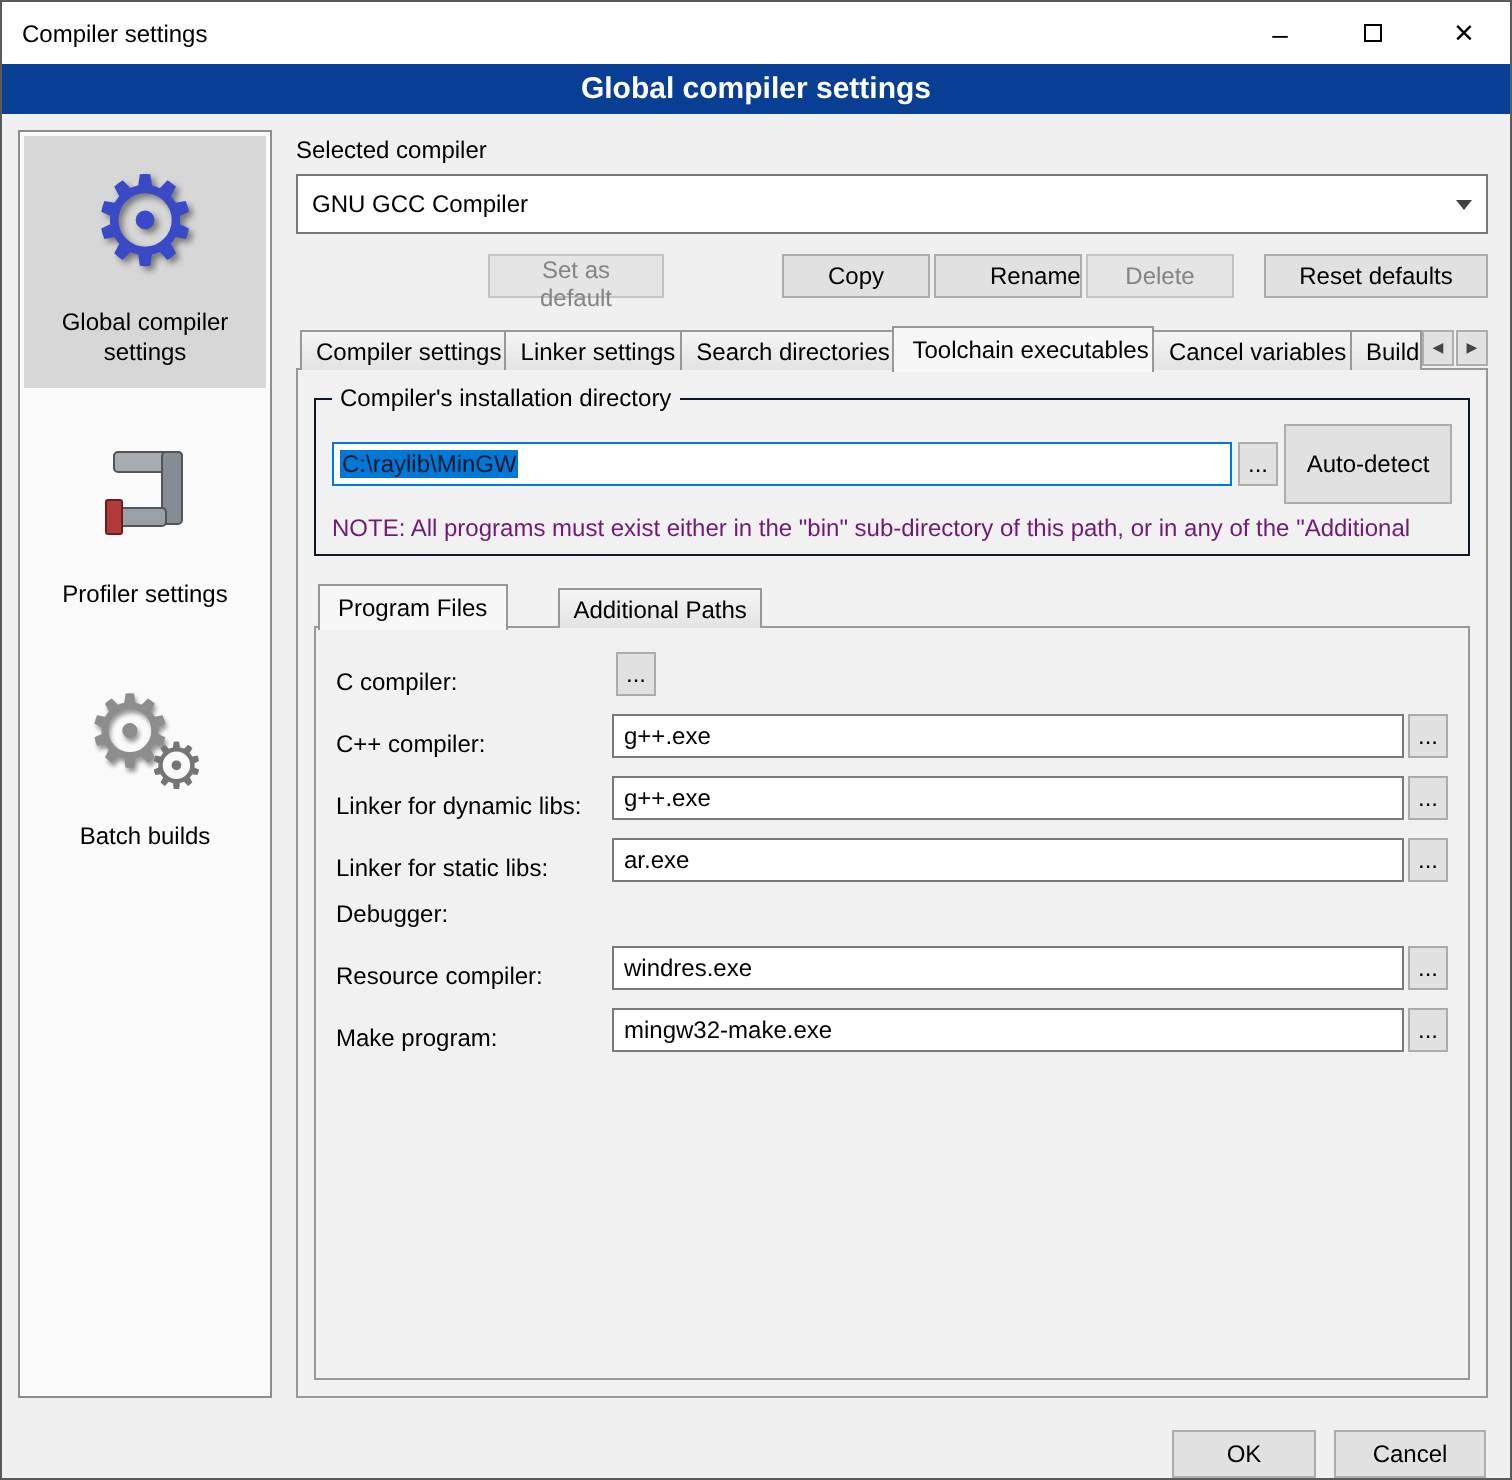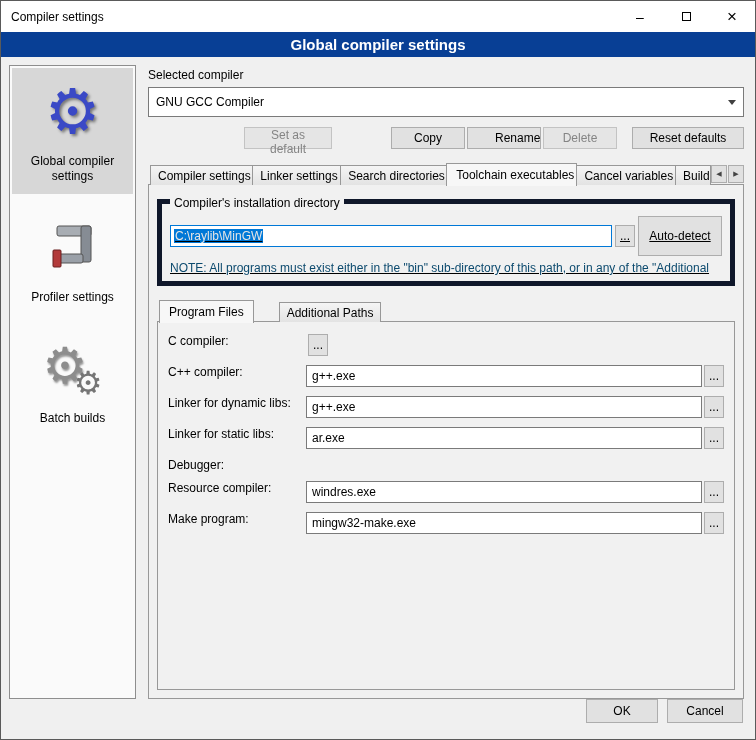--- a/index.html
+++ b/index.html
@@ -55,40 +55,40 @@
   .tab { height:20px; display:flex; align-items:center; padding:0 7px; background:linear-gradient(#f5f5f5,#e3e3e3); border:1px solid #989898; border-bottom:none; margin-left:-1px; white-space:nowrap; overflow:hidden; }
   .tab:first-child { margin-left:0; }
   .tab.active { height:23px; background:#f7f7f7; margin-bottom:-1px; z-index:3; padding:0 9px; }
   .tab.clipped { max-width:36px; }
   .tab-arrows { margin-left:auto; display:flex; gap:1px; margin-bottom:2px; }
   .tab-arrow { width:16px; height:18px; background:#e1e1e1; border:1px solid #adadad; font-size:7px; display:flex; align-items:center; justify-content:center; color:#444; padding:0; }
 
   .tabpanel { border:1px solid #989898; background:#f1f1f1; flex:1 1 auto; margin-top:-1px; padding:8px 8px 8px 8px; display:flex; flex-direction:column; min-height:0; position:relative; z-index:1; }
 
   
-  .groupbox { border:5px solid #0f172a; position:relative; padding:12px 8px 6px; margin:6px 0 12px;text-decoration:underline; }
+  .groupbox { border:1px solid #0f172a; position:relative; padding:12px 8px 6px; margin:6px 0 12px; }
   .groupbox-title { position:absolute; top:-8px; left:8px; background:#f1f1f1; padding:0 4px; }
   .install-row { display:flex; align-items:center; gap:3px; }
   .path-input { flex:1 1 auto; height:22px; background:#fff; border:1px solid #0078d7; display:flex; align-items:center; padding:0 3px; }
-  .path-input .sel { background:#0078d7; color:#e5e5e5; padding:0 1px; }
+  .path-input .sel { background:#0078d7; color:#0f172a; padding:0 1px; }
   .browse-btn { flex:0 0 20px; width:20px; height:22px; padding:0; }
   .autodetect-btn { flex:0 0 84px; height:40px; }
-  .note { color:#0c4a6e; margin-top:5px; white-space:nowrap; overflow:hidden; }
+  .note { color:#701a75; margin-top:5px; white-space:nowrap; overflow:hidden; }
 
   .inner-tabstrip { margin-top:2px;gap:26px; }
   .inner-panel { border:1px solid #989898; background:#f1f1f1; flex:1 1 auto; margin-top:-1px; padding:12px 10px; min-height:0; position:relative; z-index:1; }
 
-  .field-row { display:flex; align-items:flex-start; margin-bottom:9px; }
+  .field-row { display:flex; align-items:flex-end; margin-bottom:9px; }
   .field-label { flex:0 0 138px; }
   .text-input { flex:1 1 auto; height:22px; background:#fff; border:1px solid #7a7a7a; font-family:"Liberation Sans", sans-serif; font-size:12px; padding:0 5px; min-width:0; }
   .field-row .browse-btn { margin-left:2px; }
   .combo.debugger { flex:1 1 auto; background:#e9e9e9; }
 
   
-  .footer { flex:0 0 40px; display:flex; align-items:flex-start; justify-content:flex-end; padding:0 12px; gap:9px; }
+  .footer { flex:0 0 40px; display:flex; align-items:flex-end; justify-content:flex-end; padding:0 12px; gap:9px; }
   .footer .btn { height:24px; }
   .btn-ok { width:72px; }
   .btn-cancel { width:76px; }
 </style>
 </head>
 <body>
 
 <div class="window">
 
   <div class="titlebar">

